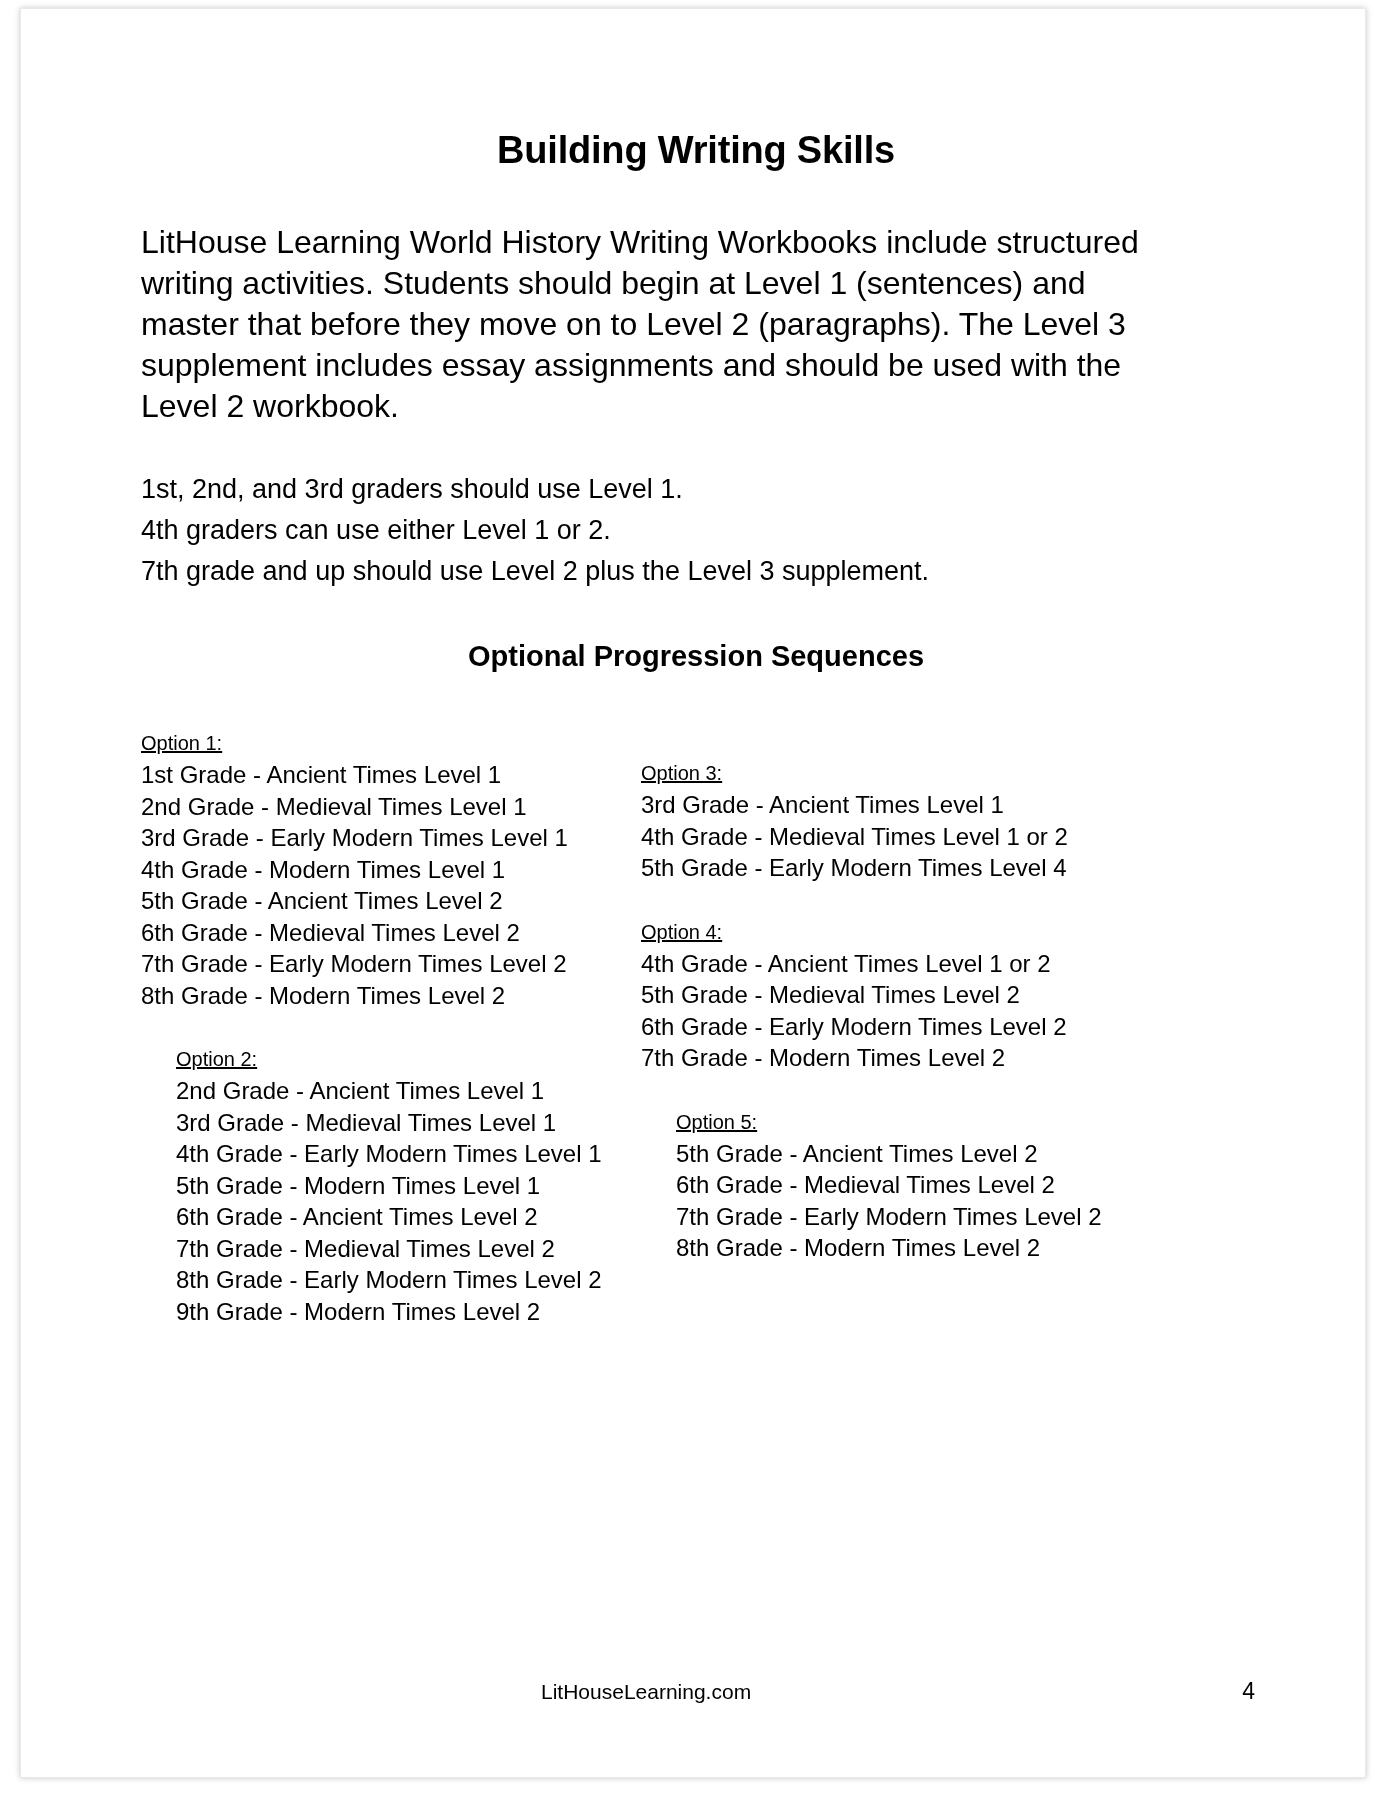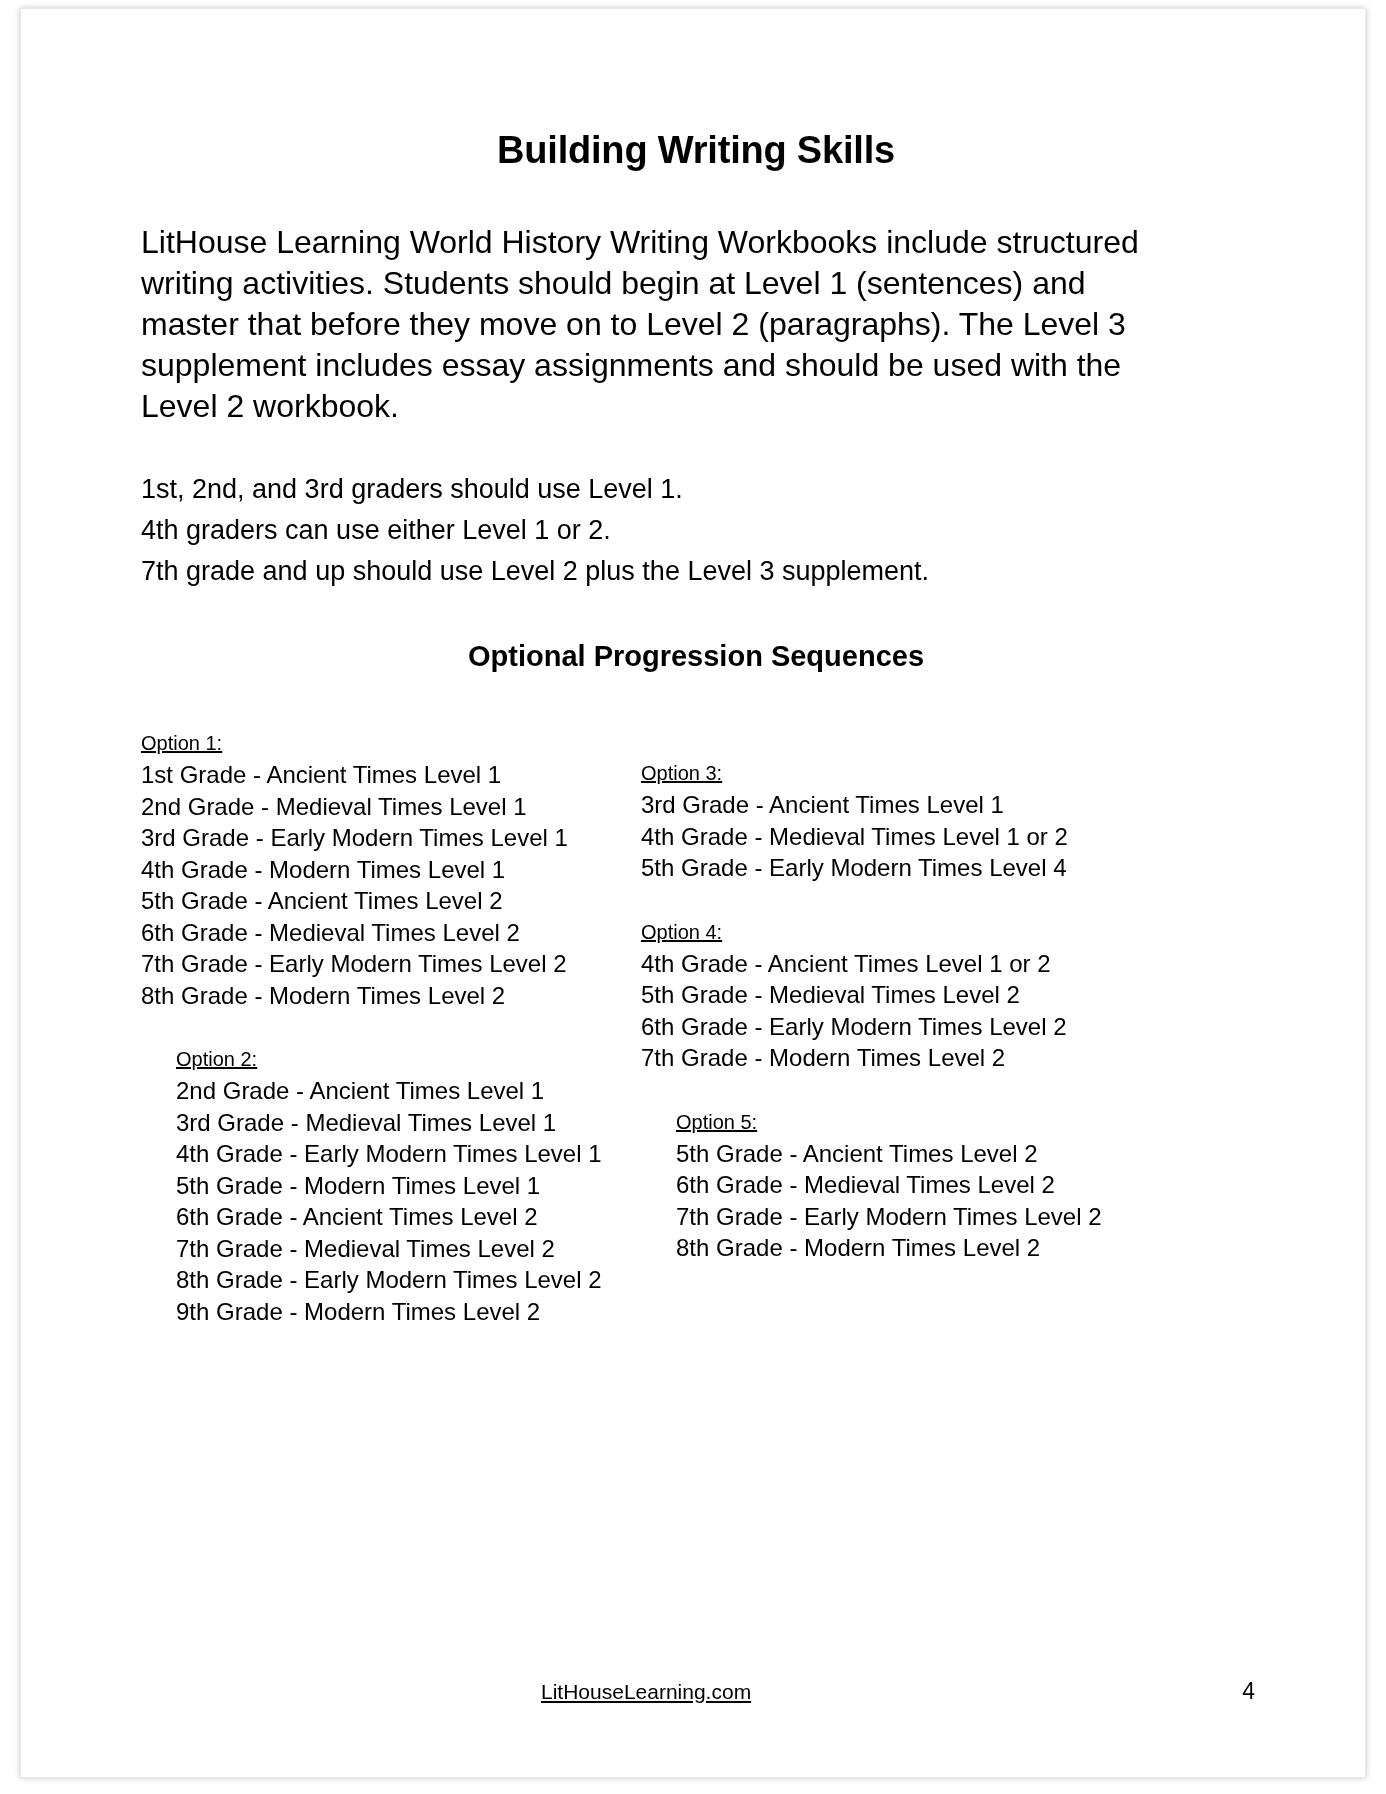--- a/index.html
+++ b/index.html
@@ -104,21 +104,20 @@
     left: 120px;
     right: 110px;
     bottom: 72px;
     display: flex;
     justify-content: space-between;
     align-items: baseline;
     font-size: 21px;
   }
   .footer .site {
     margin-left: 400px;
-    text-decoration: underline;
   }
   .footer .pagenum {
     font-size: 23px;
   }
 </style>
 </head>
 <body>
 
 <div class="page">
   <div class="sheet">

